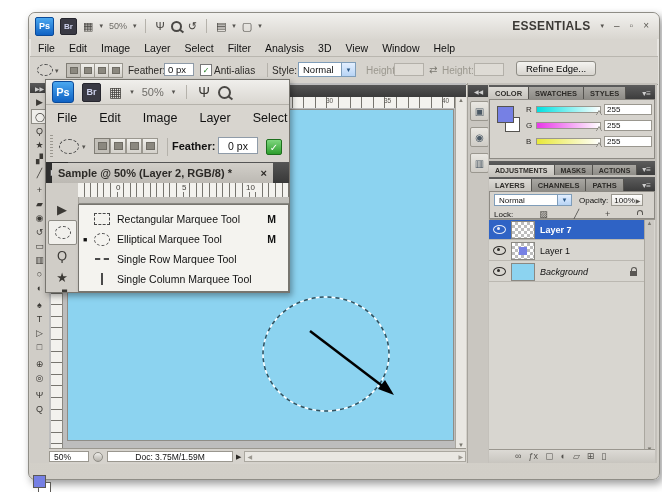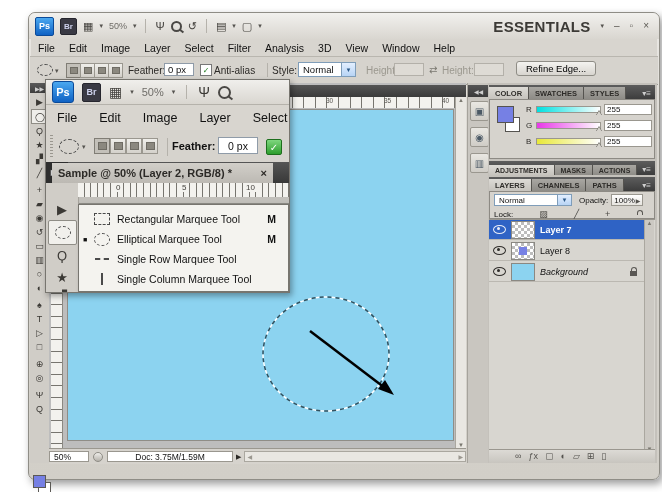--- a/index.html
+++ b/index.html
@@ -20,21 +20,21 @@
   .brlogo{width:15px;height:15px;background:#3a3a44;color:#cfd3ee;font-size:8px;font-weight:bold;
        display:flex;align-items:center;justify-content:center;border:1px solid #26262e;border-radius:2px;}
   .tico{font-size:11px;color:#44423e;line-height:1;}
   .caret{font-size:7px;color:#55534f;}
   .tsep{width:1px;height:14px;background:#b5b2ab;margin:0 3px;}
   .zoomtxt{font-size:9px;color:#6f6d68;}
   .mag{width:7px;height:7px;border:2px solid #4a4845;border-radius:50%;position:relative;display:inline-block;}
   .mag::after{content:'';position:absolute;width:5px;height:2px;background:#4a4845;
        right:-4px;bottom:-2px;transform:rotate(40deg);}
   .wbtns{margin-left:auto;display:flex;align-items:center;gap:10px;}
-  .wsname{font-size:15px;font-weight:bold;color:#3c3a36;letter-spacing:.3px;}
+  .wsname{font-size:12px;font-weight:bold;color:#3c3a36;letter-spacing:.3px;}
   .wb{font-size:10px;color:#5a5852;line-height:1;}
   
   .menubar{position:absolute;left:2px;top:26px;width:626px;height:17px;display:flex;align-items:center;
        font-size:10.5px;background:#d8d5cf;}
   .mitem{padding:0 7px;}
   .optbar{position:absolute;left:1px;top:43px;width:628px;height:27px;background:#d6d3cd;
        border-top:1px solid #b9b6af;border-bottom:1px solid #9d9a93;font-size:10px;}
   .olabel{color:#2c2a27;font-size:10px;}
   .olabel.dis{color:#9b988f;}
   .ofield{background:#fff;border:1px solid #8f9ba8;height:13px;font-size:9.5px;
@@ -421,21 +421,21 @@
         <div class="layrow sel" style="top:0;">
           <span class="eyecss"></span>
           <span class="thumb checker"></span>
           <span class="layname">Layer 7</span>
         </div>
         <div class="layrow" style="top:21px;">
           <span class="eyecss"></span>
           <span class="thumb checker">
               <span class="dot" style="background:#7680e4;"></span>
             </span>
-          <span class="layname">Layer 8</span>
+          <span class="layname">Layer 1</span>
         </div>
         <div class="layrow" style="top:42px;">
           <span class="eyecss"></span>
           <span class="thumb" style="background:#8cd3f0;"></span>
           <span class="layname" style="font-style:italic;">Background</span>
           <span class="padlock" style="margin-left:auto;margin-right:10px;"></span>
         </div>
         <div class="lscroll" style="top:0;height:232px;">
           <span>▲</span>
           <span>▼</span>

